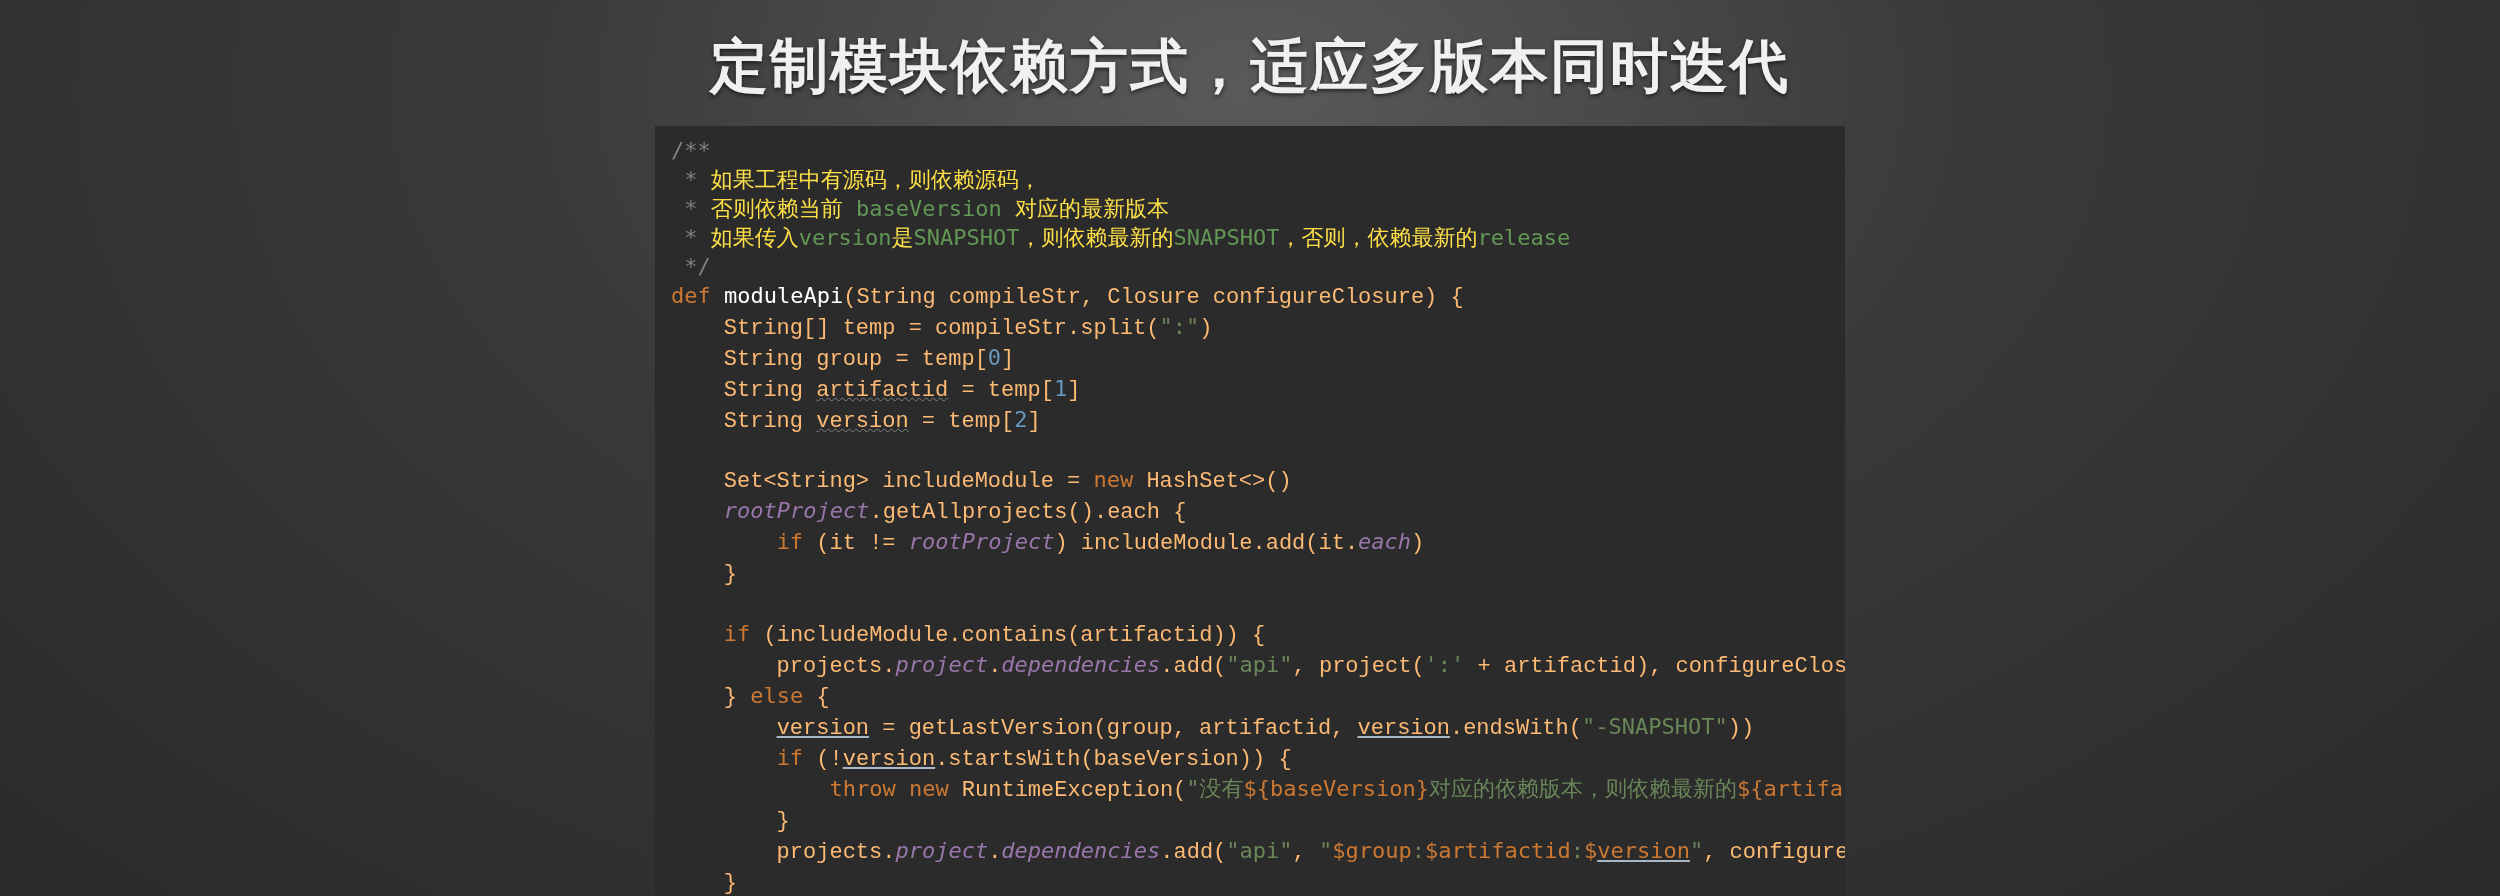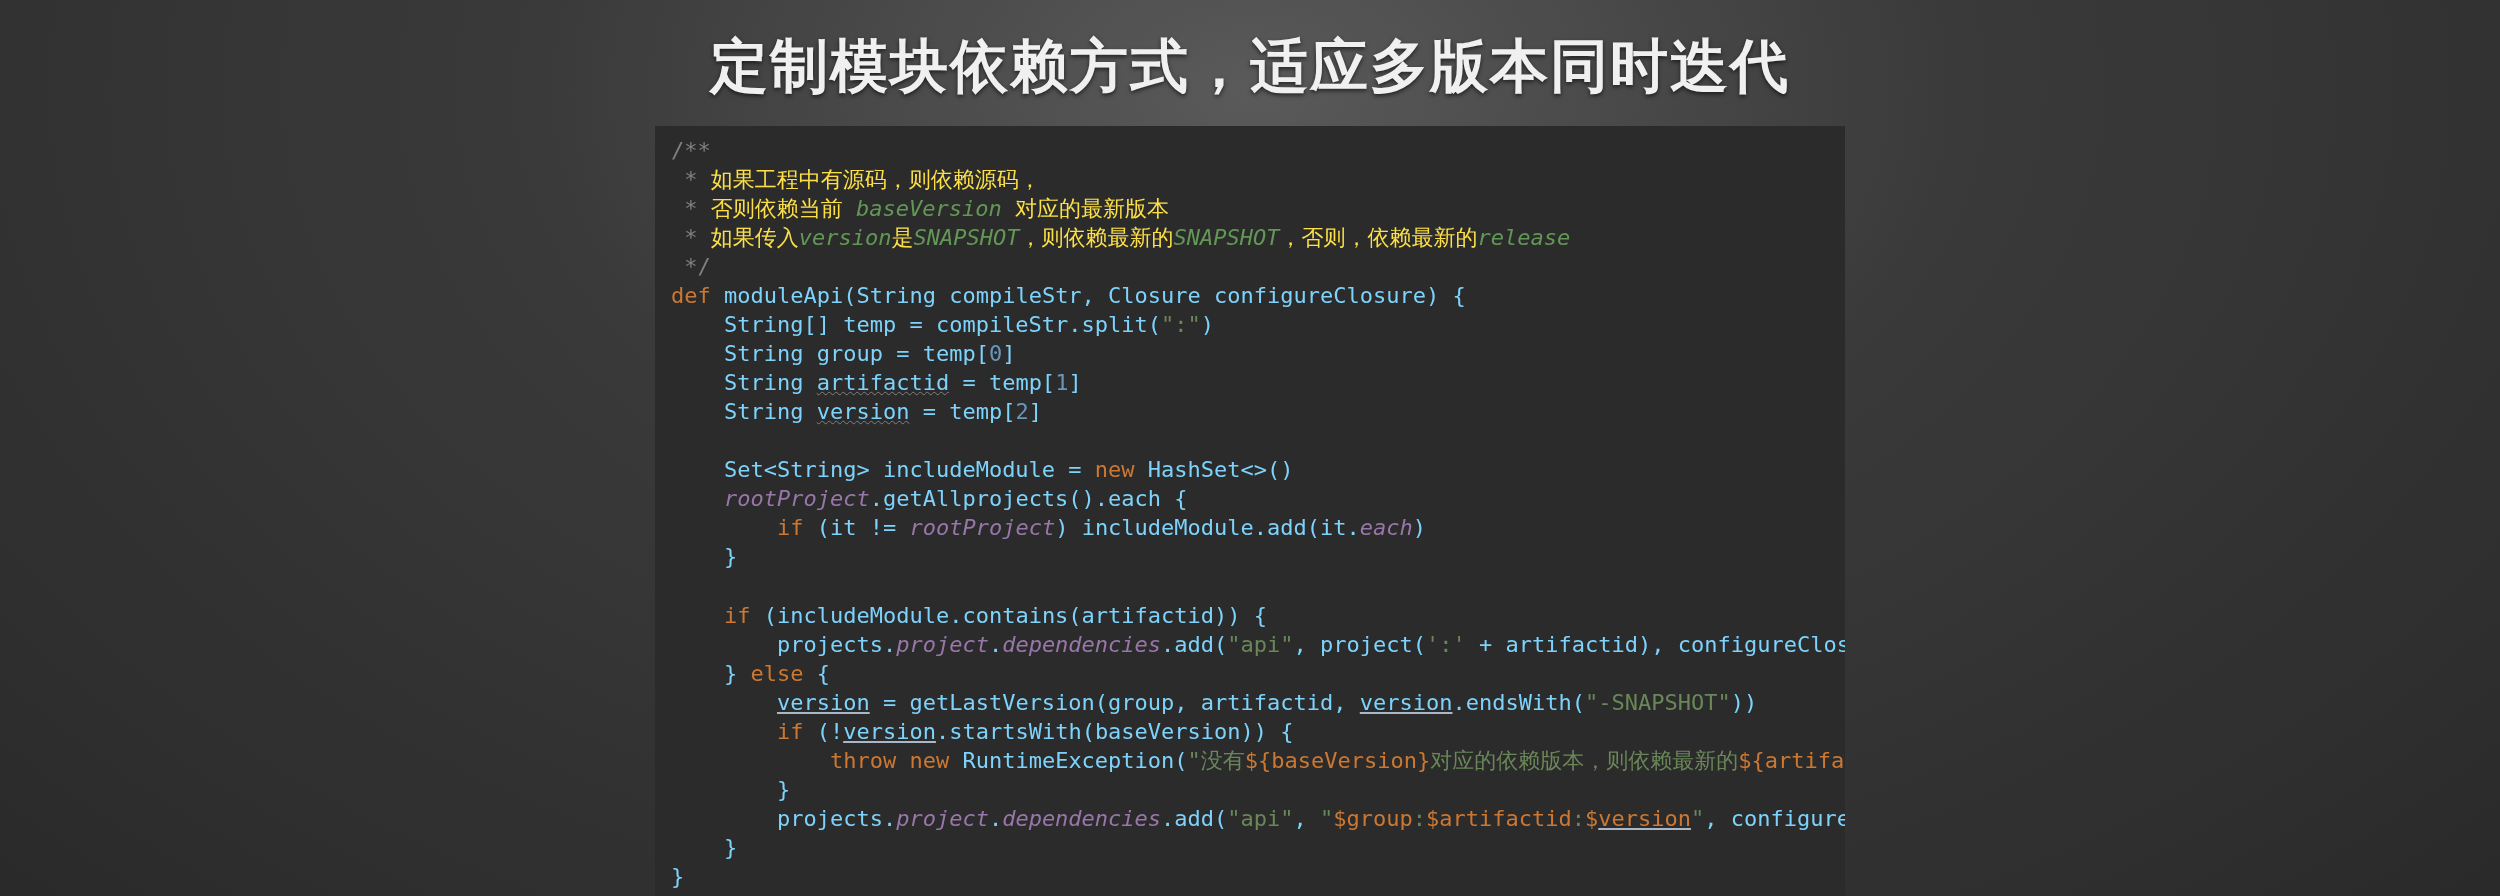--- a/index.html
+++ b/index.html
@@ -32,29 +32,29 @@
     padding: 10px 16px 16px 16px;
     font-family: "Menlo", "Consolas", "DejaVu Sans Mono", monospace;
     font-size: 22px;
     line-height: 1.32;
     color: #a9b7c6;
     white-space: pre;
     overflow: hidden;
   }
   .cm  { color: #808080; }      
   .cmg { color: #fde047; }      
-  .cmi { color: #629755; font-style: italic; } 
+  .cmi { color: #629755; } 
   .kw  { color: #cc7832; }      
-  .fn  { color: #7dd3fc; }      
+  .fn  { color: #ffffff; }      
   .str { color: #6a8759; }      
   .num { color: #6897bb; }      
   .var { color: #9876aa; font-style: italic; }      
   .wavy { text-decoration: underline wavy #808080; text-decoration-thickness: 1px; }
   .uline { text-decoration: underline; text-decoration-color: #a9b7c6; }
-  .pl  { color: #7dd3fc; }
+  .pl  { color: #fdba74; font-family: Liberation Mono, monospace; }
 </style>
 </head>
 <body>
 
 <div class="slide">
   <div class="title">定制模块依赖方式，适应多版本同时迭代</div>
 
   <div class="code-panel"><span class="cm">/**</span>
 <span class="cm"> * </span><span class="cmg">如果工程中有源码，则依赖源码，</span>
 <span class="cm"> * </span><span class="cmg">否则依赖当前 </span><span class="cmi">baseVersion</span><span class="cmg"> 对应的最新版本</span>

